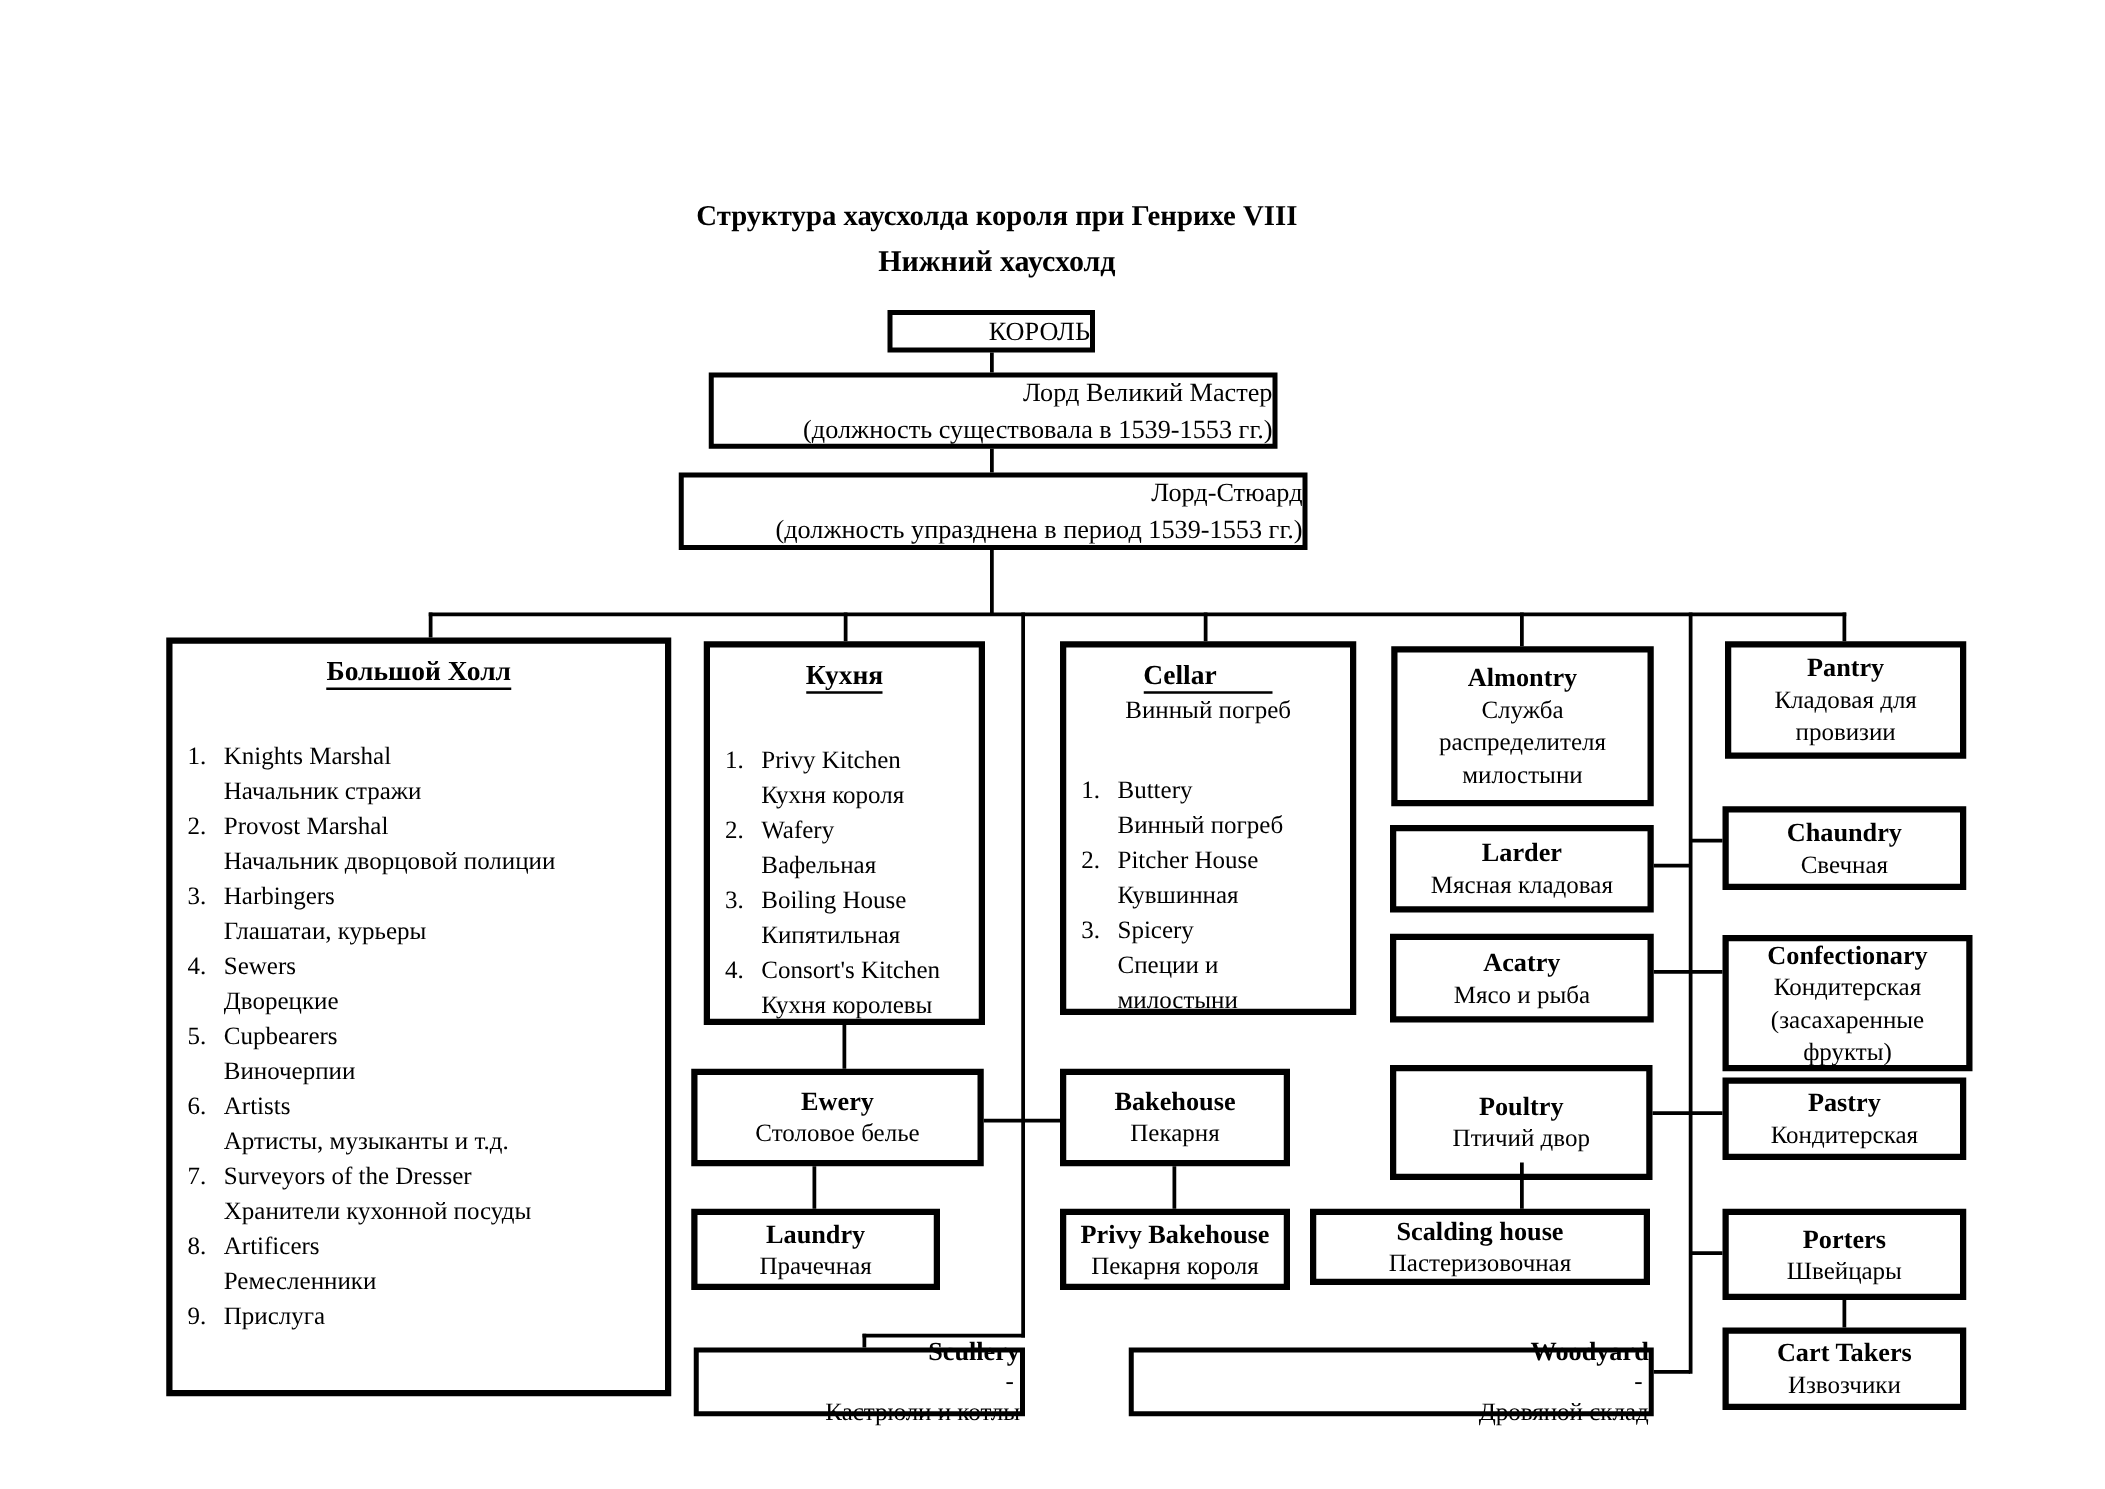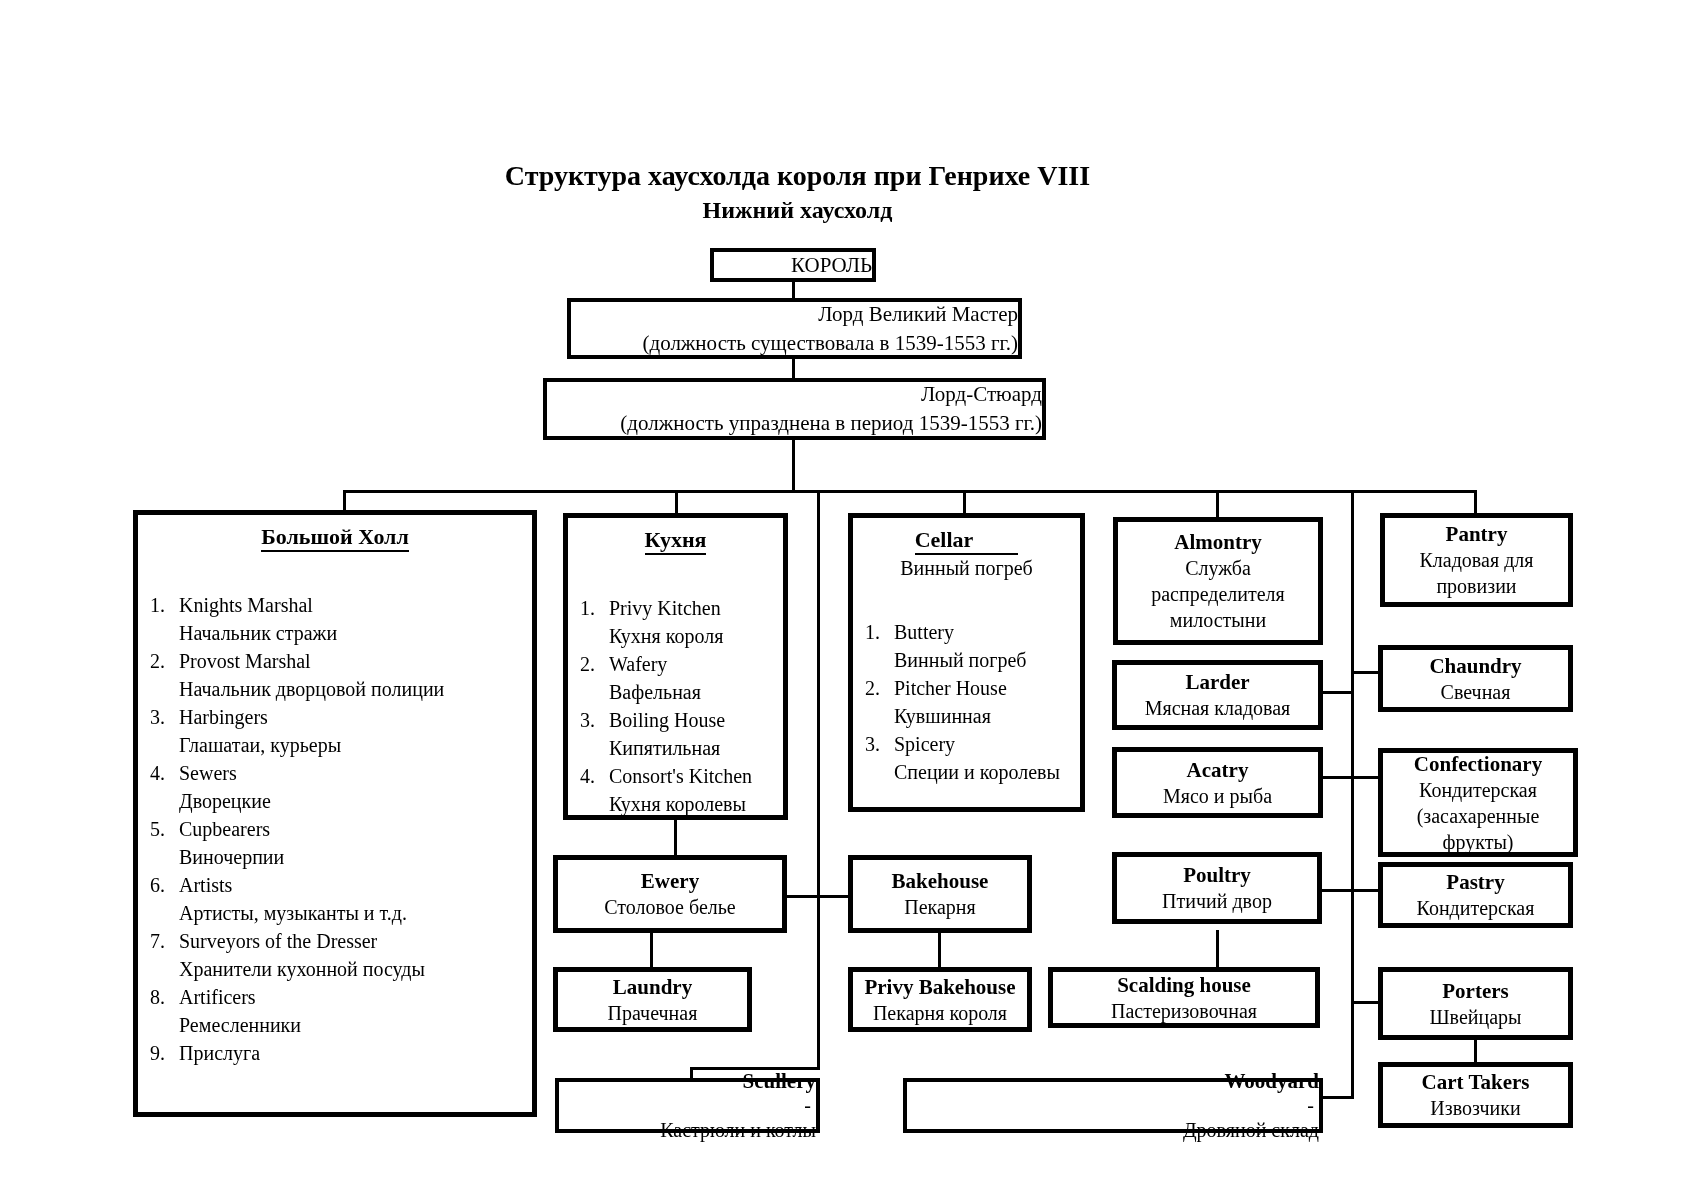--- a/index.html
+++ b/index.html
@@ -27,21 +27,21 @@
   .items.mt36{margin-top:36px;}
   .li{display:flex;font-size:20px;line-height:28px;}
   .li-num{width:29px;flex:none;}
   .li-body{flex:1;}
 </style>
 </head>
 <body>
 
 <div id="canvas">
 
-  <div class="ttl" style="top:160px;font-size:28px;">Структура хаусхолда короля при Генрихе VIII</div>
+  <div class="ttl" style="top:160px;font-size:23px;">Структура хаусхолда короля при Генрихе VIII</div>
   <div class="ttl" style="top:197px;font-size:24px;">Нижний хаусхолд</div>
 
   <div class="box bd4 vcenter" style="left:710px;top:248px;width:166px;height:34px;">
     <div class="topbox-text">КОРОЛЬ</div>
   </div>
 
   <div class="box bd4 vcenter" style="left:567px;top:298px;width:455px;height:61px;">
     <div class="topbox-text">Лорд Великий Мастер</div>
     <div class="topbox-text">(должность существовала в 1539-1553 гг.)</div>
   </div>
@@ -169,21 +169,21 @@
           <span class="li-num">2.</span>
           <div class="li-body">
             <div>Pitcher House</div>
             <div>Кувшинная</div>
           </div>
         </div>
       <div class="li">
           <span class="li-num">3.</span>
           <div class="li-body">
             <div>Spicery</div>
-            <div>Специи и королевы</div>
+            <div>Специи и милостыни</div>
           </div>
         </div>
     </div>
   </div>
 
   <div class="box vcenter" style="left:1113px;top:517px;width:210px;height:128px;">
     <div class="en">Almontry</div>
     <div class="ru">Служба
 распределителя
 милостыни</div>
@@ -220,21 +220,21 @@
   <div class="box vcenter" style="left:553px;top:855px;width:234px;height:78px;">
     <div class="en">Ewery</div>
     <div class="ru">Столовое белье</div>
   </div>
 
   <div class="box vcenter" style="left:848px;top:855px;width:184px;height:78px;">
     <div class="en">Bakehouse</div>
     <div class="ru">Пекарня</div>
   </div>
 
-  <div class="box vcenter" style="left:1112px;top:852px;width:210px;height:72px;">
+  <div class="box vcenter" style="left:1112px;top:852px;width:210px;height:92px;">
     <div class="en">Poultry</div>
     <div class="ru">Птичий двор</div>
   </div>
 
   <div class="box vcenter" style="left:1378px;top:862px;width:195px;height:66px;">
     <div class="en">Pastry</div>
     <div class="ru">Кондитерская</div>
   </div>
 
   <div class="box vcenter" style="left:553px;top:967px;width:199px;height:65px;">

